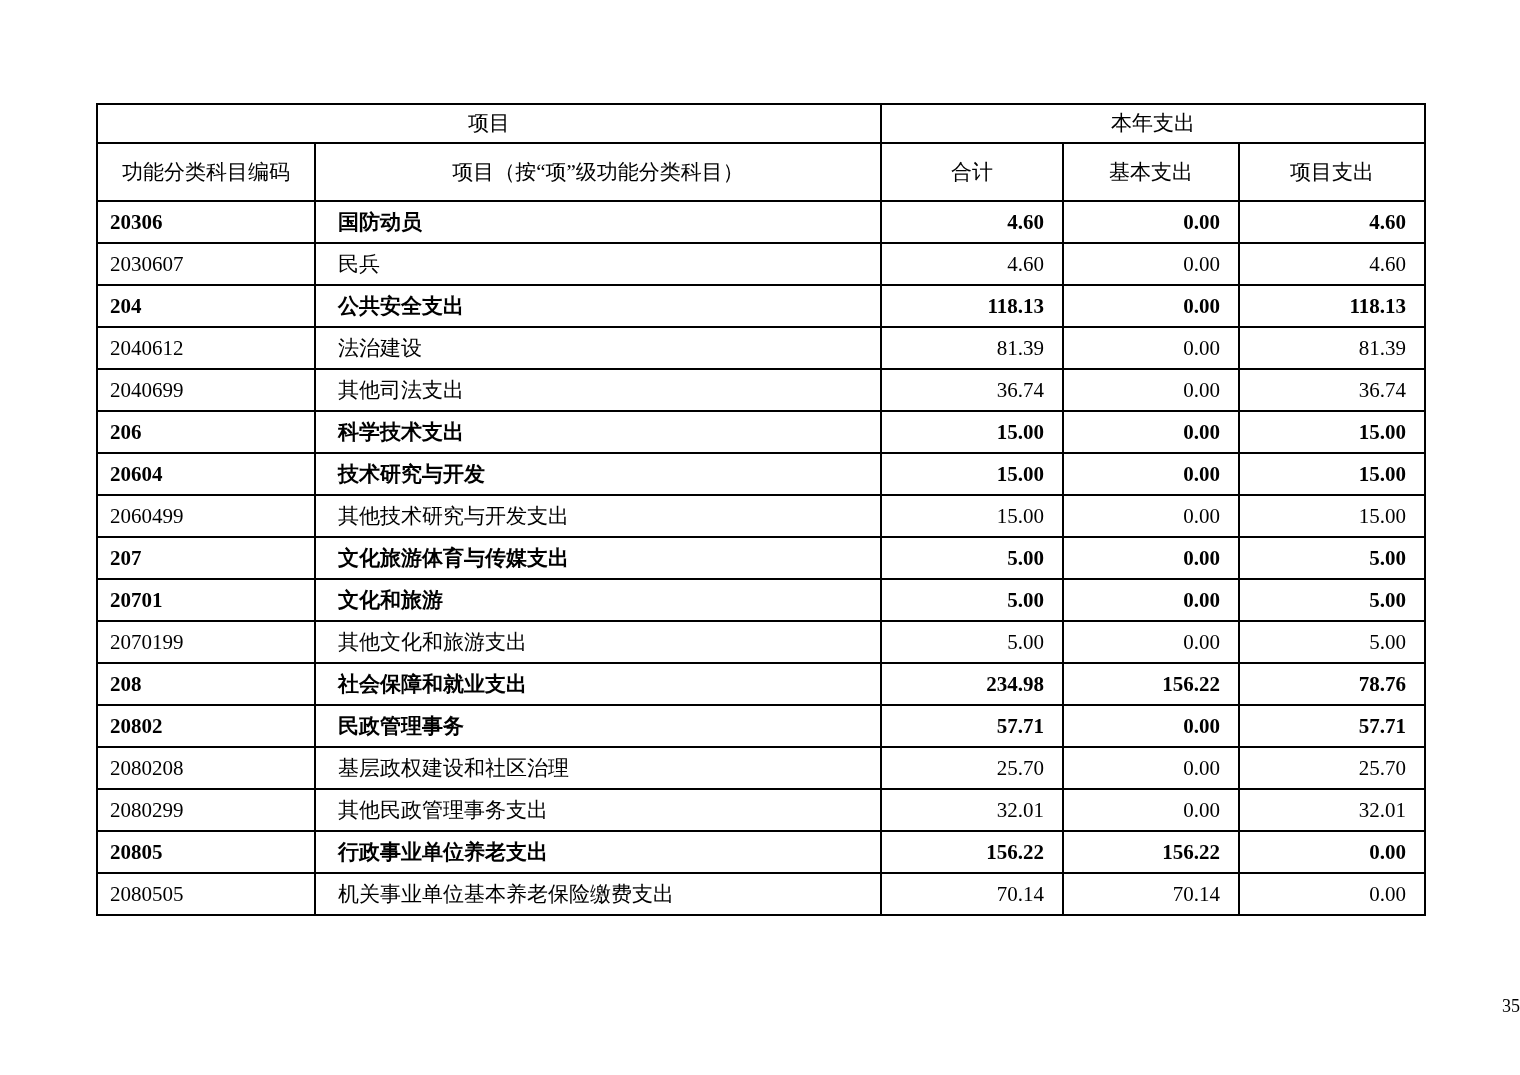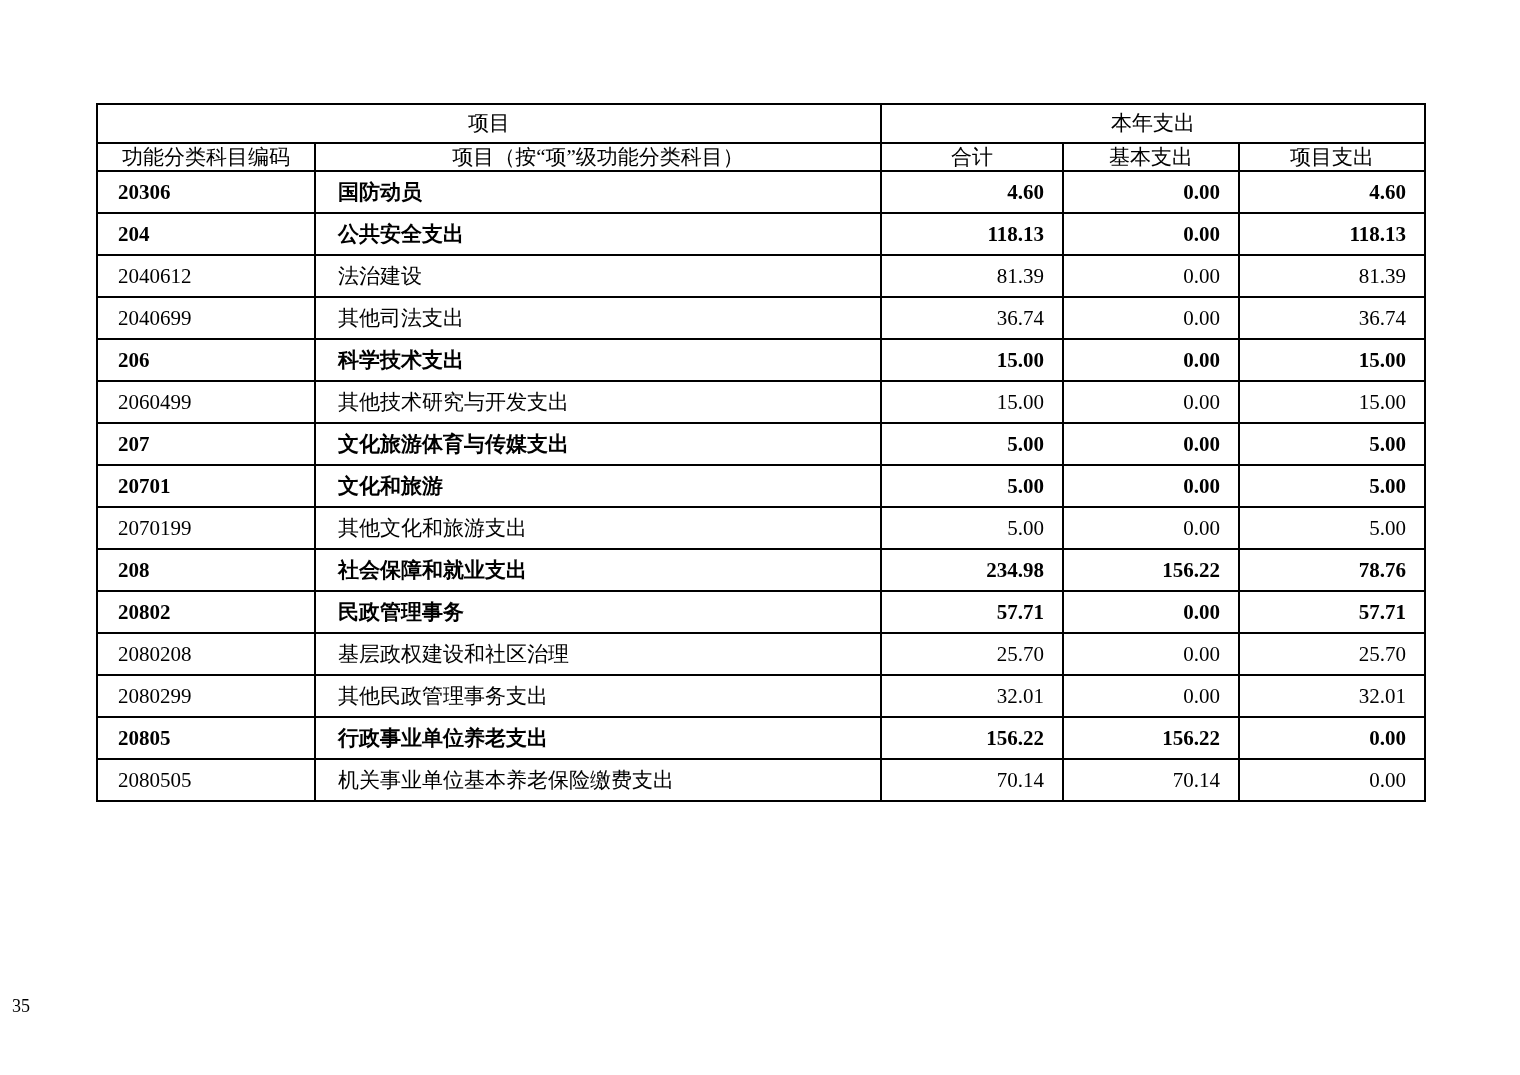--- a/index.html
+++ b/index.html
@@ -27,32 +27,32 @@
   .budget-table td {
     border: 2px solid #000000;
     font-weight: normal;
     font-size: 21px;
     line-height: 1;
     padding: 0;
     overflow: hidden;
     white-space: nowrap;
   }
   .budget-table thead tr.h1 th { height: 39px; text-align: center; }
-  .budget-table thead tr.h2 th { height: 28px; text-align: center; border-radius: 16px; }
+  .budget-table thead tr.h2 th { height: 58px; text-align: center; border-radius: 16px; }
   .budget-table tbody td { height: 42px; }
-  .budget-table td.code { text-align: left;  padding-left: 20px; }
+  .budget-table td.code { text-align: left;  padding-left: 12px; }
   .budget-table td.name { text-align: left;  padding-left: 22px; }
   .budget-table td.num  { text-align: right; padding-right: 18px; }
   .budget-table tr.bold td { font-weight: bold; }
   .page-number {
     position: absolute;
     left: 12px;
     right: 0;
     top: 996px;
-    text-align: left;
+    text-align: right;
     font-size: 18px;
   }
 </style>
 </head>
 <body>
 
 <table class="budget-table">
   <colgroup>
     <col style="width:218px">
     <col style="width:566px">
@@ -74,20 +74,27 @@
     </tr>
   </thead>
   <tbody id="table-body">
       <tr class="bold">
         <td class="code">20306</td>
         <td class="name">国防动员</td>
         <td class="num">4.60</td>
         <td class="num">0.00</td>
         <td class="num">4.60</td>
       </tr>
+      <tr>
+        <td class="code">2030607</td>
+        <td class="name">民兵</td>
+        <td class="num">4.60</td>
+        <td class="num">0.00</td>
+        <td class="num">4.60</td>
+      </tr>
       <tr class="bold">
         <td class="code">204</td>
         <td class="name">公共安全支出</td>
         <td class="num">118.13</td>
         <td class="num">0.00</td>
         <td class="num">118.13</td>
       </tr>
       <tr>
         <td class="code">2040612</td>
         <td class="name">法治建设</td>
@@ -98,20 +105,27 @@
       <tr>
         <td class="code">2040699</td>
         <td class="name">其他司法支出</td>
         <td class="num">36.74</td>
         <td class="num">0.00</td>
         <td class="num">36.74</td>
       </tr>
       <tr class="bold">
         <td class="code">206</td>
         <td class="name">科学技术支出</td>
+        <td class="num">15.00</td>
+        <td class="num">0.00</td>
+        <td class="num">15.00</td>
+      </tr>
+      <tr class="bold">
+        <td class="code">20604</td>
+        <td class="name">技术研究与开发</td>
         <td class="num">15.00</td>
         <td class="num">0.00</td>
         <td class="num">15.00</td>
       </tr>
       <tr>
         <td class="code">2060499</td>
         <td class="name">其他技术研究与开发支出</td>
         <td class="num">15.00</td>
         <td class="num">0.00</td>
         <td class="num">15.00</td>

